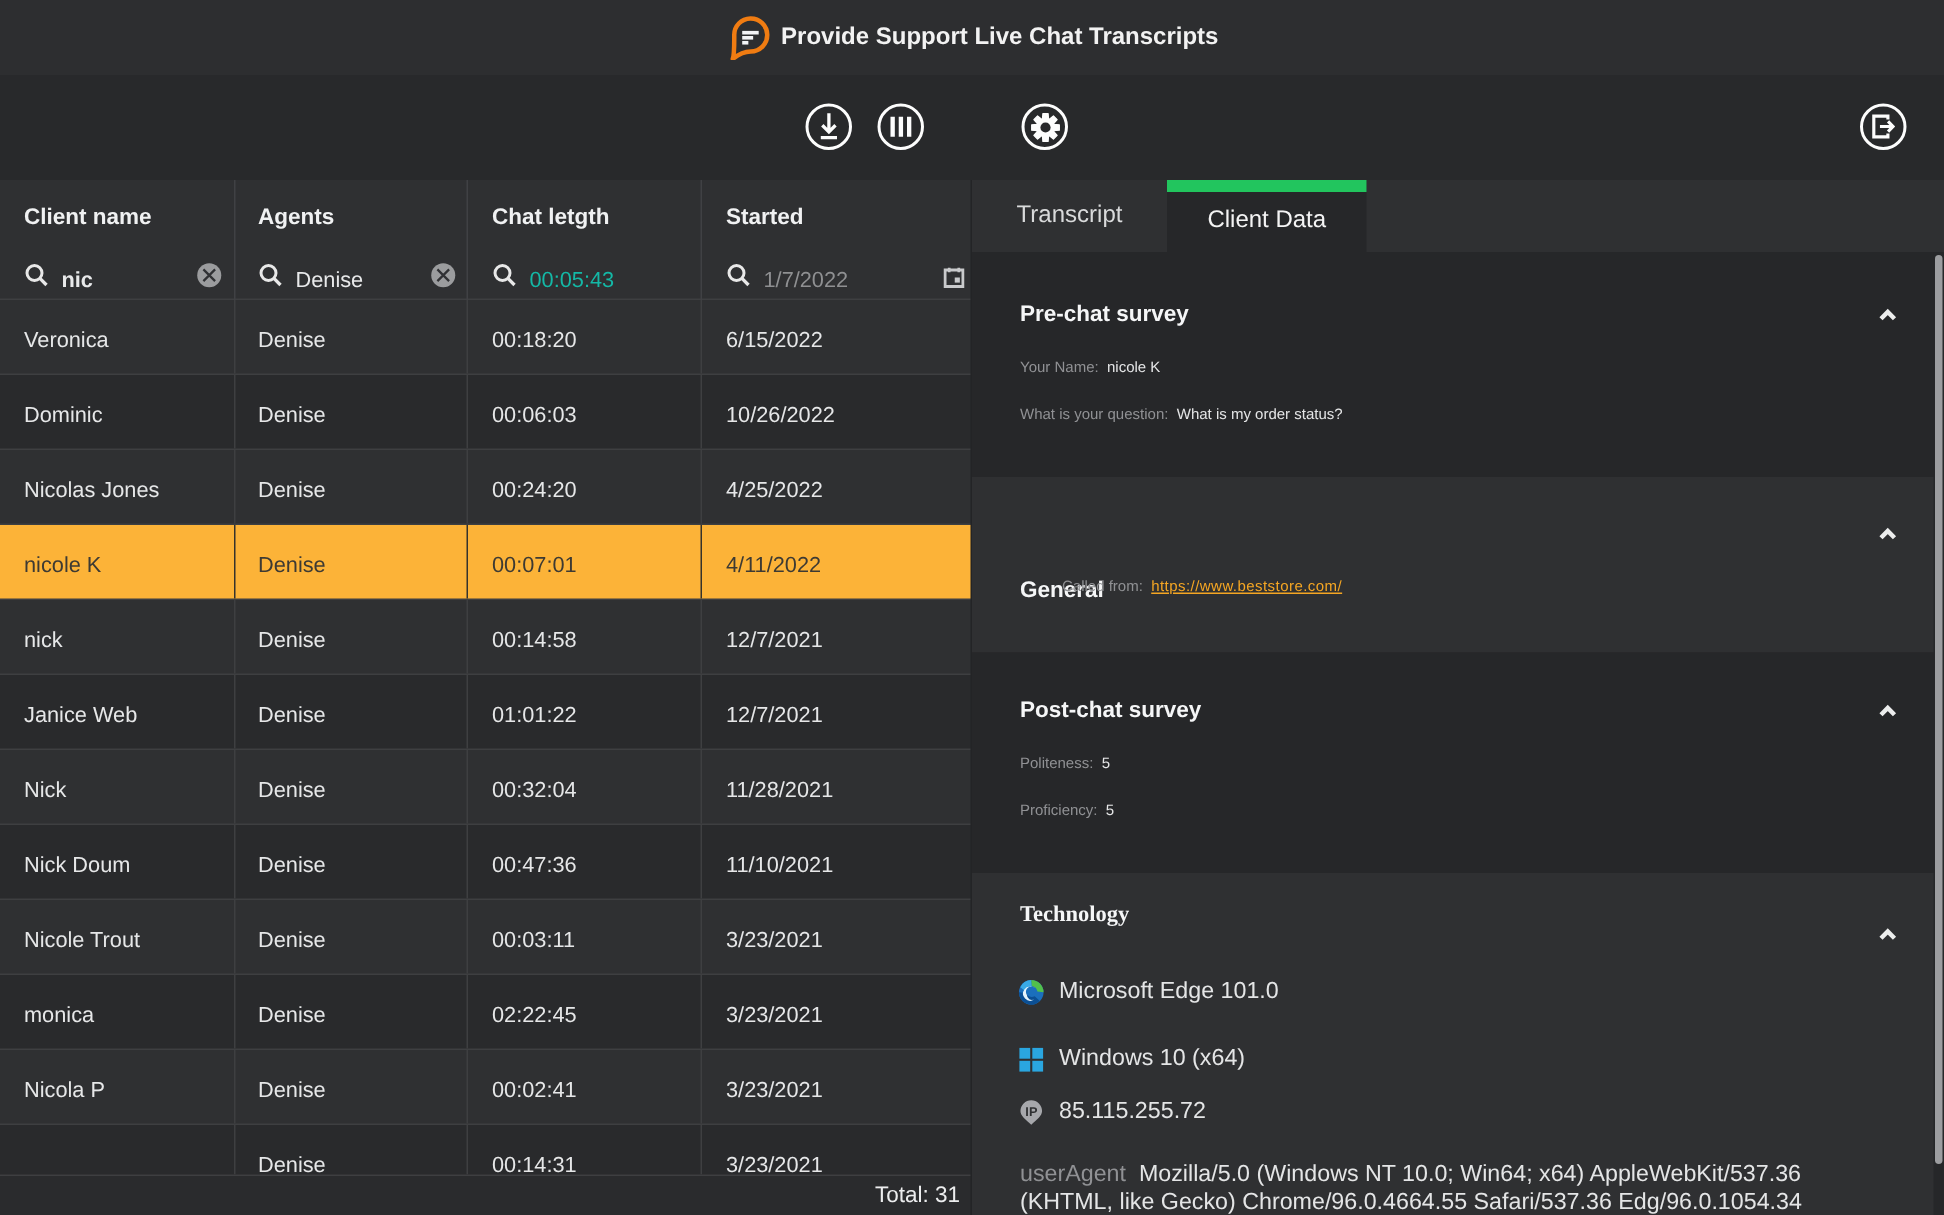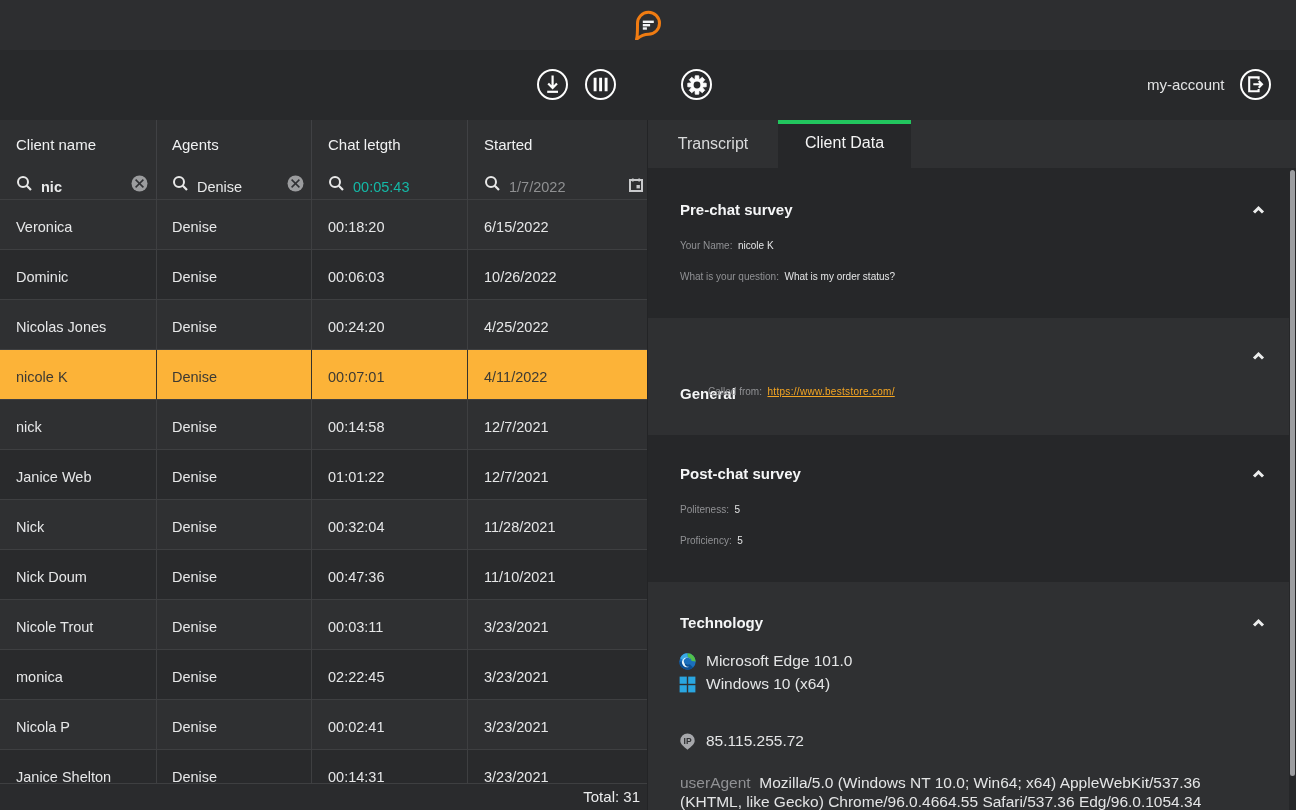--- a/index.html
+++ b/index.html
@@ -10,39 +10,39 @@
   #appbar { left:0; top:0; width:1296px; height:50px; background:#2d2e30;
     display:flex; align-items:center; justify-content:center; }
   #appbar .title { font-size:16px; font-weight:bold; color:#f2f2f2; margin-left:5px; }
   
   #ltool { left:0; top:50px; width:648px; height:70px; background:#28292b; }
   #rtool { left:648px; top:50px; width:648px; height:70px; background:#28292b; }
   .cbtn { position:absolute; width:31px; height:31px; border-radius:50%; border:2px solid #fdfdfd; }
   
   #thead { left:0; top:120px; width:648px; height:80px; background:#2f3032; border-bottom:1px solid #3e3f41; }
   .hcell { position:absolute; top:0; height:80px; border-left:1px solid #404144; }
-  .hlabel { position:absolute; top:16px; left:16px; font-size:15px; font-weight:normal; color:#f0f1f2; }
+  .hlabel { position:absolute; top:16px; left:16px; font-size:15px; font-weight:bold; color:#f0f1f2; }
   #tbody { left:0; top:200px; width:648px; height:583px; overflow:hidden; background:#292a2c;}
   .trow { position:relative; width:648px; height:50px; border-bottom:1px solid #3e3f41; }
   .trow.odd { background:#2f3032; }
   .trow.even { background:#292a2c; }
   .trow.sel { background:#fcb338; color:#3d3a33; }
   .tcell { position:absolute; top:0; height:50px; line-height:55px; font-size:14.5px; }
   .c1 { left:16px; } .c2 { left:172px; } .c3 { left:328px; } .c4 { left:484px; }
   .vsep { position:absolute; top:0; bottom:0; width:1px; background:#3e3f41; }
   .trow.sel .vsep { background:#35332c; }
   #lfoot { left:0; top:783px; width:648px; height:27px; background:#2a2b2d;
      border-top:1px solid #3e3f41; font-size:15px; color:#ecedee;
      text-align:right; line-height:26px; padding-right:8px; }
   
   #tabbar { left:648px; top:120px; width:648px; height:48px; background:#2f3032; }
   #tab1 { position:absolute; left:0; top:0; width:130px; height:48px; text-align:center;
      line-height:48px; font-size:16px; color:#d9dadb; }
   #tab2 { position:absolute; left:130px; top:0; width:133px; height:48px; background:#262729;
-     text-align:center; line-height:37px; font-size:16px; color:#f4f4f4; border-top:4px solid #22c55e; }
+     text-align:center; line-height:37px; font-size:16px; color:#f4f4f4; border-top:8px solid #22c55e; }
   
   .sect { position:absolute; left:648px; width:648px; }
   .s-dark { background:#262729; }
   .s-light { background:#2f3032; }
   .stitle { position:absolute; left:32px; font-size:15px; font-weight:bold; color:#f5f6f7; }
   .chev { position:absolute; left:604px; width:13px; height:13px; }
   .frow { position:absolute; left:32px; font-size:10px; color:#e4e5e6; }
   .lab { color:#909194; }
   a.link { color:#f5a623; letter-spacing:0.3px; }
   .icrow { position:absolute; left:31px; font-size:15.5px; color:#e4e5e6; display:flex; align-items:center; }
@@ -55,20 +55,21 @@
 </head>
 <body>
 
 <div class="abs" id="appbar">
   <svg width="32" height="30" viewBox="0 0 32 30">
     <path d="M4.5 29.3 C5.6 26.6 5.5 21 5.5 13.6 A11 11 0 1 1 16.5 24.3 C12.3 24.3 8.2 26.3 4.5 29.3 Z" fill="none" stroke="#f07c12" stroke-width="3" stroke-linejoin="round"></path>
     <rect x="10.8" y="10.6" width="11" height="2.4" fill="#f3f4f6"></rect>
     <rect x="10.8" y="14" width="7.3" height="2.4" fill="#f3f4f6"></rect>
     <rect x="10.8" y="17.3" width="4.1" height="2.4" fill="#f3f4f6"></rect>
   </svg>
+  <div class="title">Provide Support Live Chat Transcripts</div>
 </div>
 
 <div class="abs" id="ltool">
   <div class="cbtn" style="left:537px; top:19px;"></div>
   <svg class="abs" style="left:543px; top:24px;" width="20" height="21" viewBox="0 0 20 21">
     <path d="M9.6 1.5 v12.5 M5.2 9.5 L9.6 14 L14 9.5" fill="none" stroke="#fdfdfd" stroke-width="2.2"></path>
     <path d="M4.2 17.8 h10.8" stroke="#fdfdfd" stroke-width="2.2"></path>
   </svg>
   <div class="cbtn" style="left:585px; top:19px;"></div>
   <svg class="abs" style="left:592px; top:27px;" width="18" height="15" viewBox="0 0 18 15">
@@ -76,21 +77,20 @@
   </svg>
 </div>
 
 <div class="abs" id="rtool">
   <div class="cbtn" style="left:33px; top:19px;"></div>
   <svg class="abs" style="left:39px; top:25px;" width="20" height="20" viewBox="0 0 20 20">
     <polygon points="7.95,4.57 8.24,0.77 11.76,0.77 12.05,4.57 12.39,4.71 15.29,2.23 17.77,4.71 15.29,7.61 15.43,7.95 19.23,8.24 19.23,11.76 15.43,12.05 15.29,12.39 17.77,15.29 15.29,17.77 12.39,15.29 12.05,15.43 11.76,19.23 8.24,19.23 7.95,15.43 7.61,15.29 4.71,17.77 2.23,15.29 4.71,12.39 4.57,12.05 0.77,11.76 0.77,8.24 4.57,7.95 4.71,7.61 2.23,4.71 4.71,2.23 7.61,4.71" fill="#fdfdfd" stroke="#fdfdfd" stroke-width="0.8" stroke-linejoin="round"></polygon>
     <circle cx="10" cy="10" r="6.3" fill="#fdfdfd"></circle>
     <circle cx="10" cy="10" r="3.4" fill="#28292b"></circle>
   </svg>
-  <div class="abs" style="left:499px; top:0; width:120px; white-space:nowrap; font-size:15px; color:#e2e3e4; line-height:70px; height:70px;">my-account</div>
   <div class="cbtn" style="left:592px; top:19px;"></div>
   <svg class="abs" style="left:597px; top:24px;" width="21" height="21" viewBox="0 0 21 21">
     <path d="M13.6 5.6 V3.4 H4.2 V17.2 H13.6 V15.0" fill="none" stroke="#fdfdfd" stroke-width="2.1"></path>
     <path d="M8.3 10.3 H16.6 M13.7 6.9 L17.0 10.3 L13.7 13.7" fill="none" stroke="#fdfdfd" stroke-width="2.1"></path>
   </svg>
 </div>
 
 <div class="abs" id="thead">
   <div class="hcell" style="left:156px;"></div>
   <div class="hcell" style="left:311px;"></div>
@@ -232,21 +232,20 @@
       <div class="vsep" style="left:467px;"></div>
       <div class="tcell c1">Nicola P</div>
       <div class="tcell c2">Denise</div>
       <div class="tcell c3">00:02:41</div>
       <div class="tcell c4">3/23/2021</div>
     </div>
 <div class="trow even">
       <div class="vsep" style="left:156px;"></div>
       <div class="vsep" style="left:311px;"></div>
       <div class="vsep" style="left:467px;"></div>
-      <div class="tcell c1">Janice Shelton</div>
       <div class="tcell c2">Denise</div>
       <div class="tcell c3">00:14:31</div>
       <div class="tcell c4">3/23/2021</div>
     </div>
 </div>
 <div class="abs" id="lfoot">Total: 31</div>
 
 <div class="abs" style="left:647px; top:120px; width:1px; height:690px; background:#232426;"></div>
 
 <div class="abs" id="tabbar">
@@ -271,35 +270,35 @@
 </div>
 <div class="sect s-dark" style="top:435px; height:147px;">
   <div class="stitle" style="top:30px;">Post-chat survey</div>
   <svg class="chev" style="top:33px;" viewBox="0 0 13 13">
       <path d="M2 8.5 L6.5 4 L11 8.5" fill="none" stroke="#eceded" stroke-width="3"></path>
     </svg>
   <div class="frow" style="top:69px;"><span class="lab">Politeness:&nbsp;</span> 5</div>
   <div class="frow" style="top:100px;"><span class="lab">Proficiency:&nbsp;</span> 5</div>
 </div>
 <div class="sect s-light" style="top:582px; height:228px;">
-  <div class="stitle" style="top:32px;">Technology</div>
+  <div class="stitle" style="top:20px;font-family:Liberation Serif, serif;">Technology</div>
   <svg class="chev" style="top:35px;" viewBox="0 0 13 13">
       <path d="M2 8.5 L6.5 4 L11 8.5" fill="none" stroke="#eceded" stroke-width="3"></path>
     </svg>
   <div class="icrow" style="top:63px; height:32px;">
     <svg width="17" height="17" viewBox="0 0 17 17">
       <circle cx="8.5" cy="8.5" r="8.2" fill="#1b6fbd"></circle>
       <path d="M1.2 5.2 A8.2 8.2 0 0 1 8.5 0.3 L8.9 4.5 A4.5 4.5 0 0 0 4.7 7.8 Z" fill="#39a9e6"></path>
       <path d="M8.5 0.3 A8.2 8.2 0 0 1 16.7 8.5 L12.6 8.0 A4.5 4.5 0 0 0 8.9 4.3 Z" fill="#52c04b"></path>
       <path d="M0.3 8.5 A8.2 8.2 0 0 0 14.2 14.4 L10.8 11.2 A4.5 4.5 0 0 1 4.8 9.0 Z" fill="#0b4f94"></path>
       <path d="M5.6 10.4 A3.4 3.4 0 0 1 11.4 6.2 A4.8 4.8 0 0 0 3.9 6.6 A4.8 4.8 0 0 0 10.4 13.4 A3.4 3.4 0 0 1 5.6 10.4 Z" fill="#e6f4fc"></path>
     </svg>
     Microsoft Edge 101.0
   </div>
-  <div class="icrow" style="top:86px; height:32px;">
+  <div class="icrow" style="top:108px; height:32px;">
     <svg width="17" height="17" viewBox="0 0 17 17">
       <g fill="#2aa6e0">
         <rect x="0.6" y="0.6" width="7.2" height="7.2"></rect>
         <rect x="9.2" y="0.6" width="7.2" height="7.2"></rect>
         <rect x="0.6" y="9.2" width="7.2" height="7.2"></rect>
         <rect x="9.2" y="9.2" width="7.2" height="7.2"></rect>
       </g>
     </svg>
     Windows 10 (x64)
   </div>

